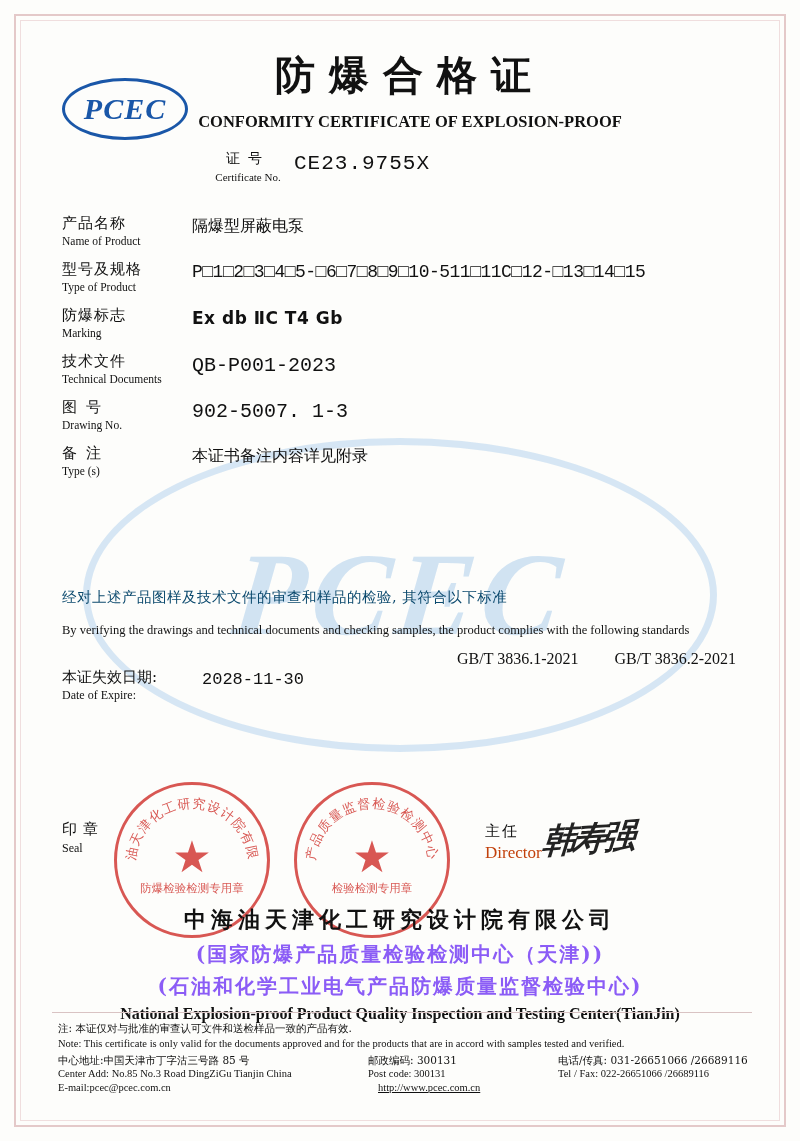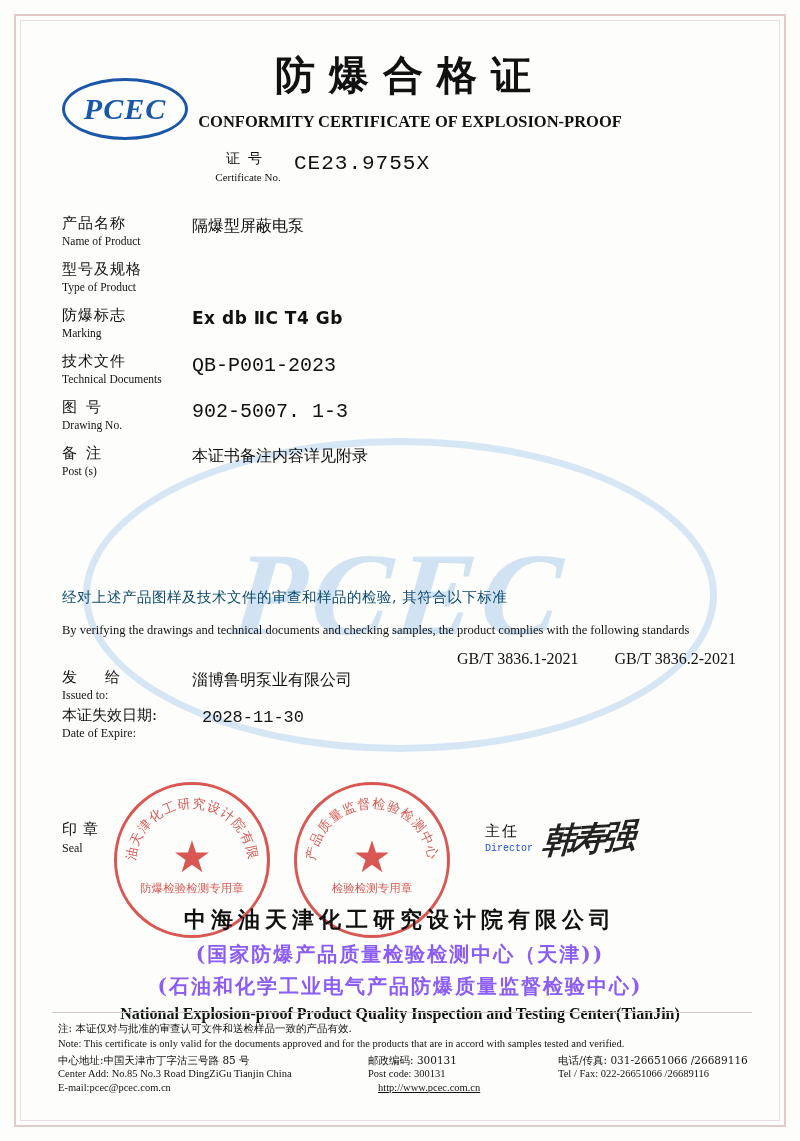--- a/index.html
+++ b/index.html
@@ -354,23 +354,23 @@
   .director-label { position: absolute; left: 423px; top: 10px; }
   .director-label .cn {
     display: block;
     font-family: "DejaVu Serif", serif;
     font-size: 15px;
     letter-spacing: 2px;
     color: #111;
   }
   .director-label .en {
     display: block;
-    font-family: Liberation Mono, monospace;
-    font-size: 10px;
-    color: #1d4ed8;
+    font-family: Liberation Serif, serif;
+    font-size: 17px;
+    color: #c2410c;
     margin-top: 2px;
   }
   .signature {
     position: absolute;
     left: 480px;
     top: 4px;
     font-family: "DejaVu Serif", serif;
     font-size: 34px;
     font-style: italic;
     font-weight: bold;
@@ -495,20 +495,21 @@
         <span class="en">Name of Product</span>
       </div>
       <div class="fvalue">隔爆型屏蔽电泵</div>
     </div>
 
     <div class="frow">
       <div class="flabel">
         <span class="cn">型号及规格</span>
         <span class="en">Type of Product</span>
       </div>
+      <div class="fvalue model">P□1□2□3□4□5-□6□7□8□9□10-511□11C□12-□13□14□15</div>
     </div>
 
     <div class="frow">
       <div class="flabel">
         <span class="cn">防爆标志</span>
         <span class="en">Marking</span>
       </div>
       <div class="fvalue marking">Ex db ⅡC T4 Gb</div>
     </div>
 
@@ -524,43 +525,36 @@
       <div class="flabel">
         <span class="cn sp4">图号</span>
         <span class="en">Drawing No.</span>
       </div>
       <div class="fvalue mono">902-5007. 1-3</div>
     </div>
 
     <div class="frow">
       <div class="flabel">
         <span class="cn sp4">备注</span>
-        <span class="en">Post (s)</span>
+        <span class="en">Type (s)</span>
       </div>
       <div class="fvalue">本证书备注内容详见附录</div>
     </div>
   </div>
 
   <div class="standards">
     <div class="std-cn">经对上述产品图样及技术文件的审查和样品的检验, 其符合以下标准</div>
     <div class="std-en">By verifying the drawings and technical documents and checking samples, the product complies with the following standards</div>
     <div class="std-list">
       <span>GB/T 3836.1-2021</span>
       <span>GB/T 3836.2-2021</span>
     </div>
   </div>
 
   <div class="issue">
-    <div class="irow">
-      <div class="ilabel">
-        <span class="cn sp-issued">发给</span>
-        <span class="en">Issued  to:</span>
-      </div>
-      <div class="ivalue">淄博鲁明泵业有限公司</div>
-    </div>
 
     <div class="irow inline">
       <div class="ilabel">
         <span class="cn">本证失效日期:</span>
         <span class="en">Date of Expire:</span>
       </div>
       <div class="ivalue mono">2028-11-30</div>
     </div>
 
   </div>

